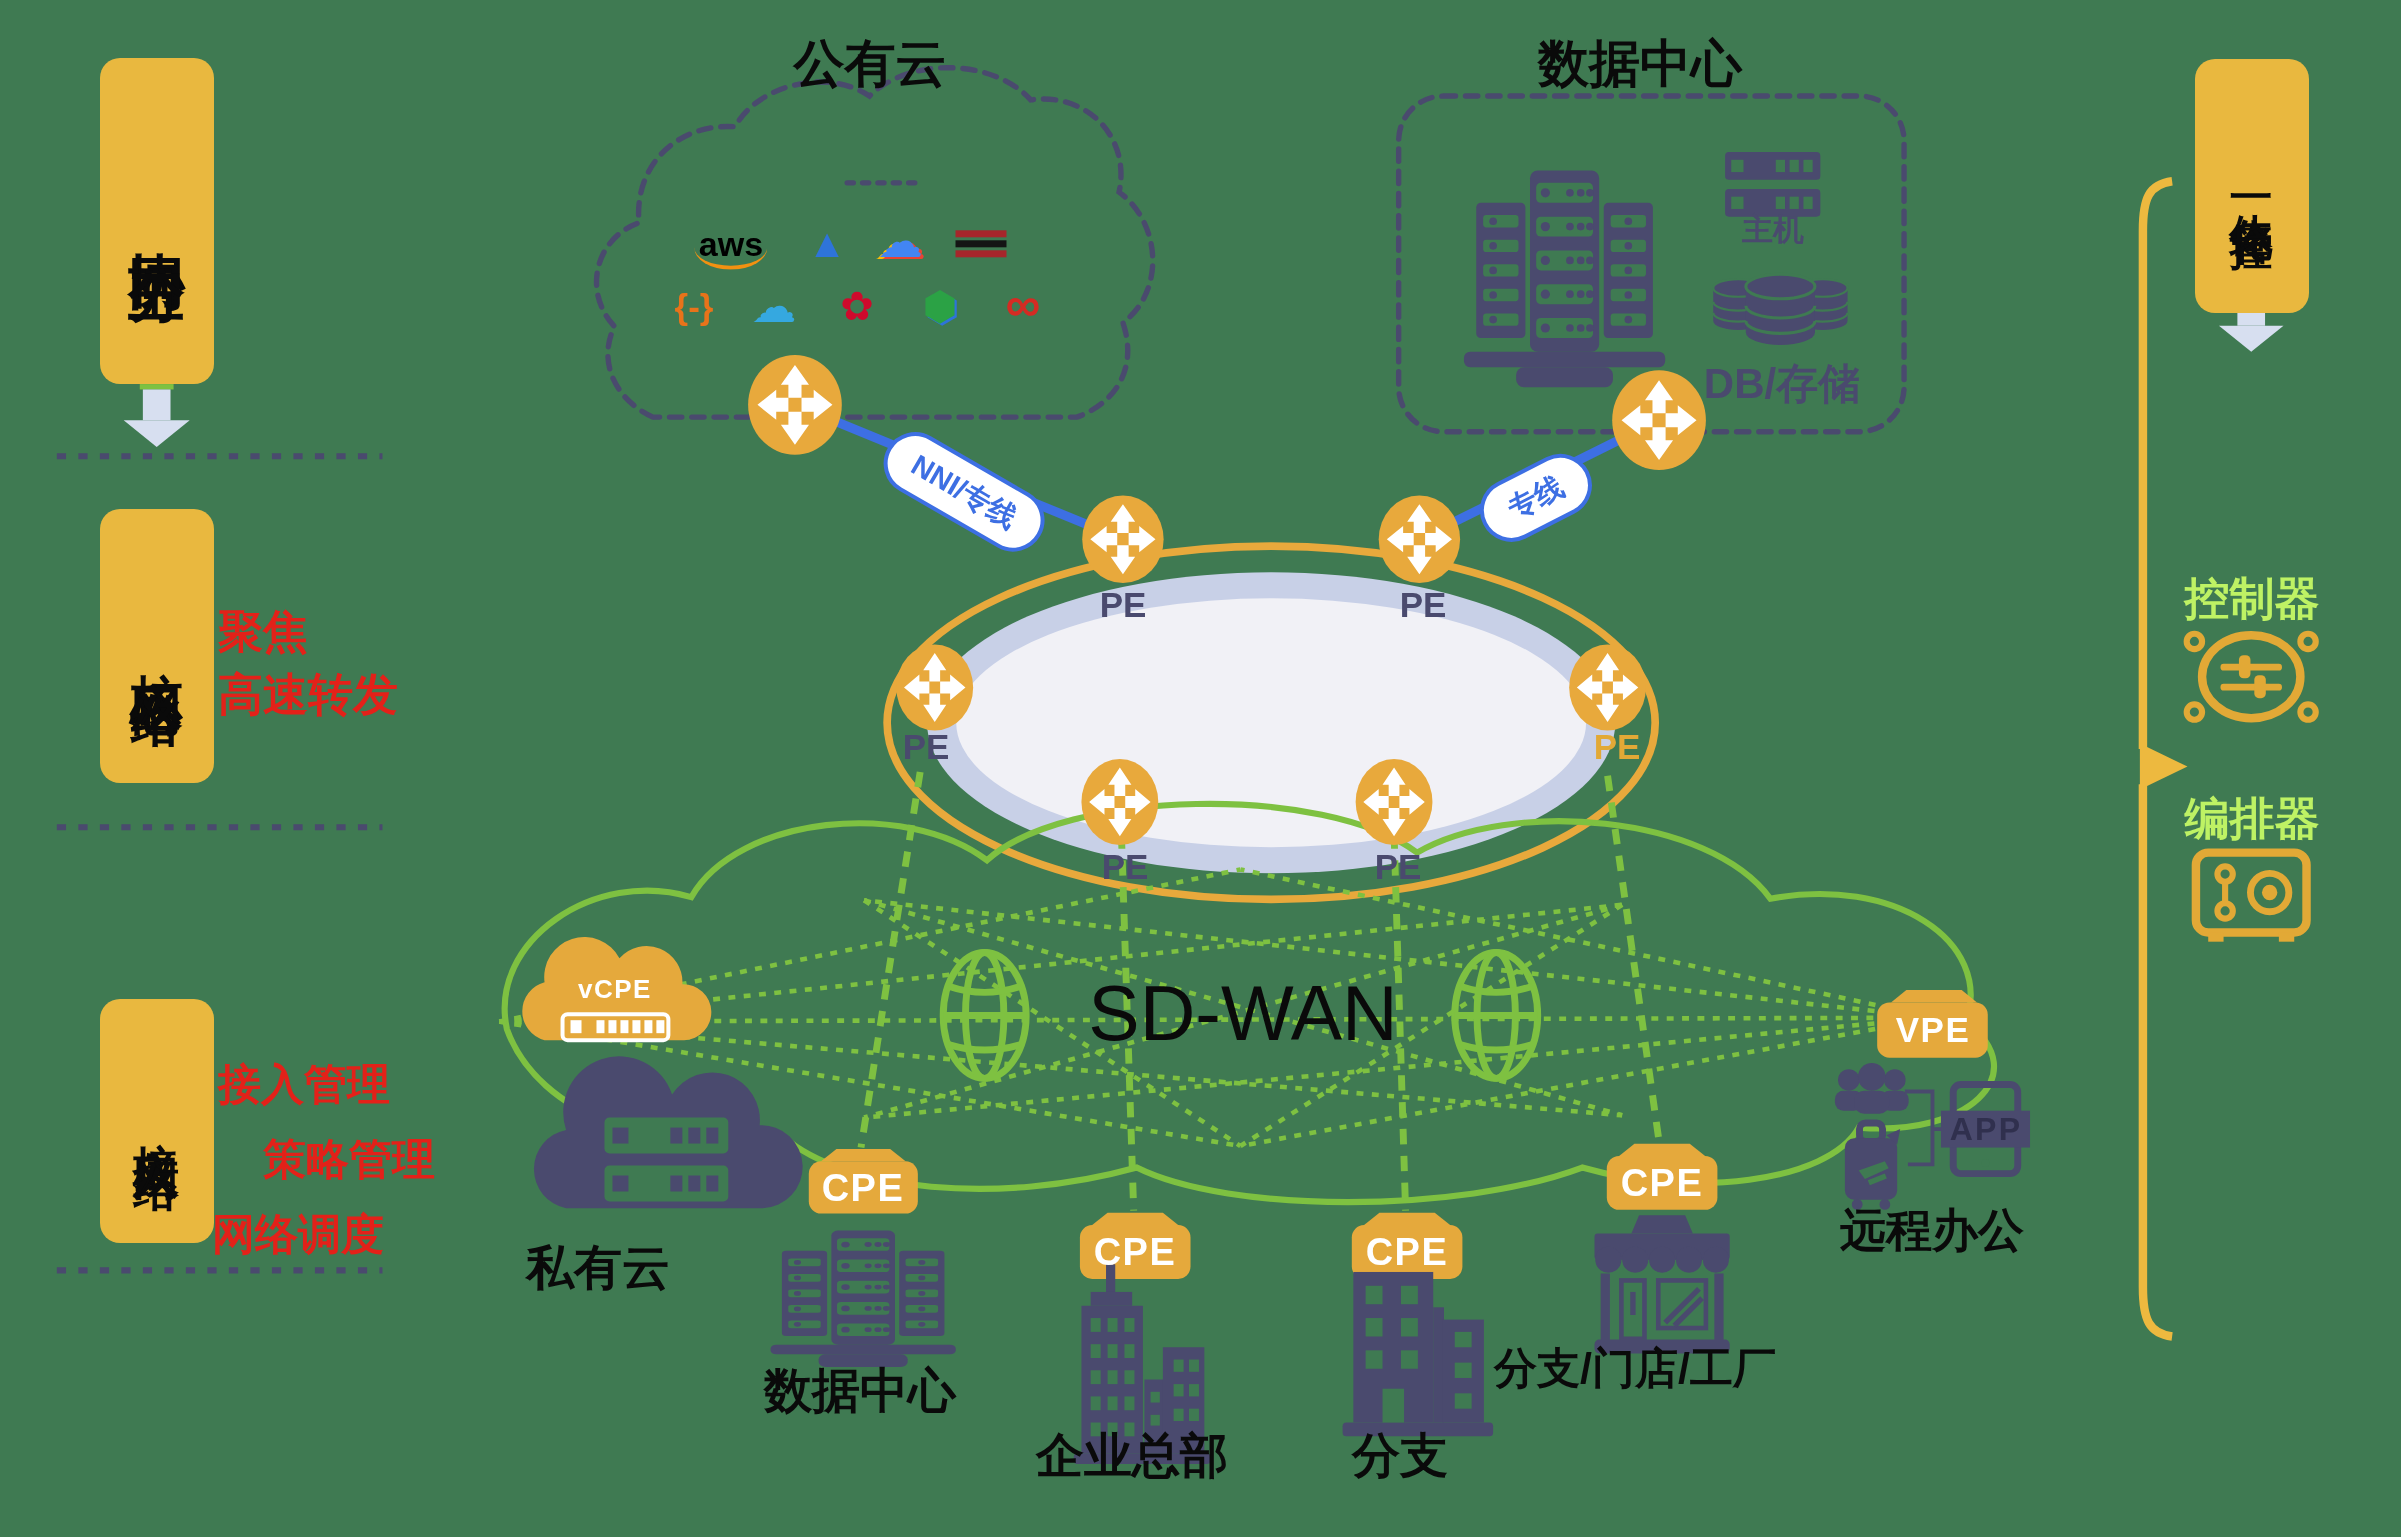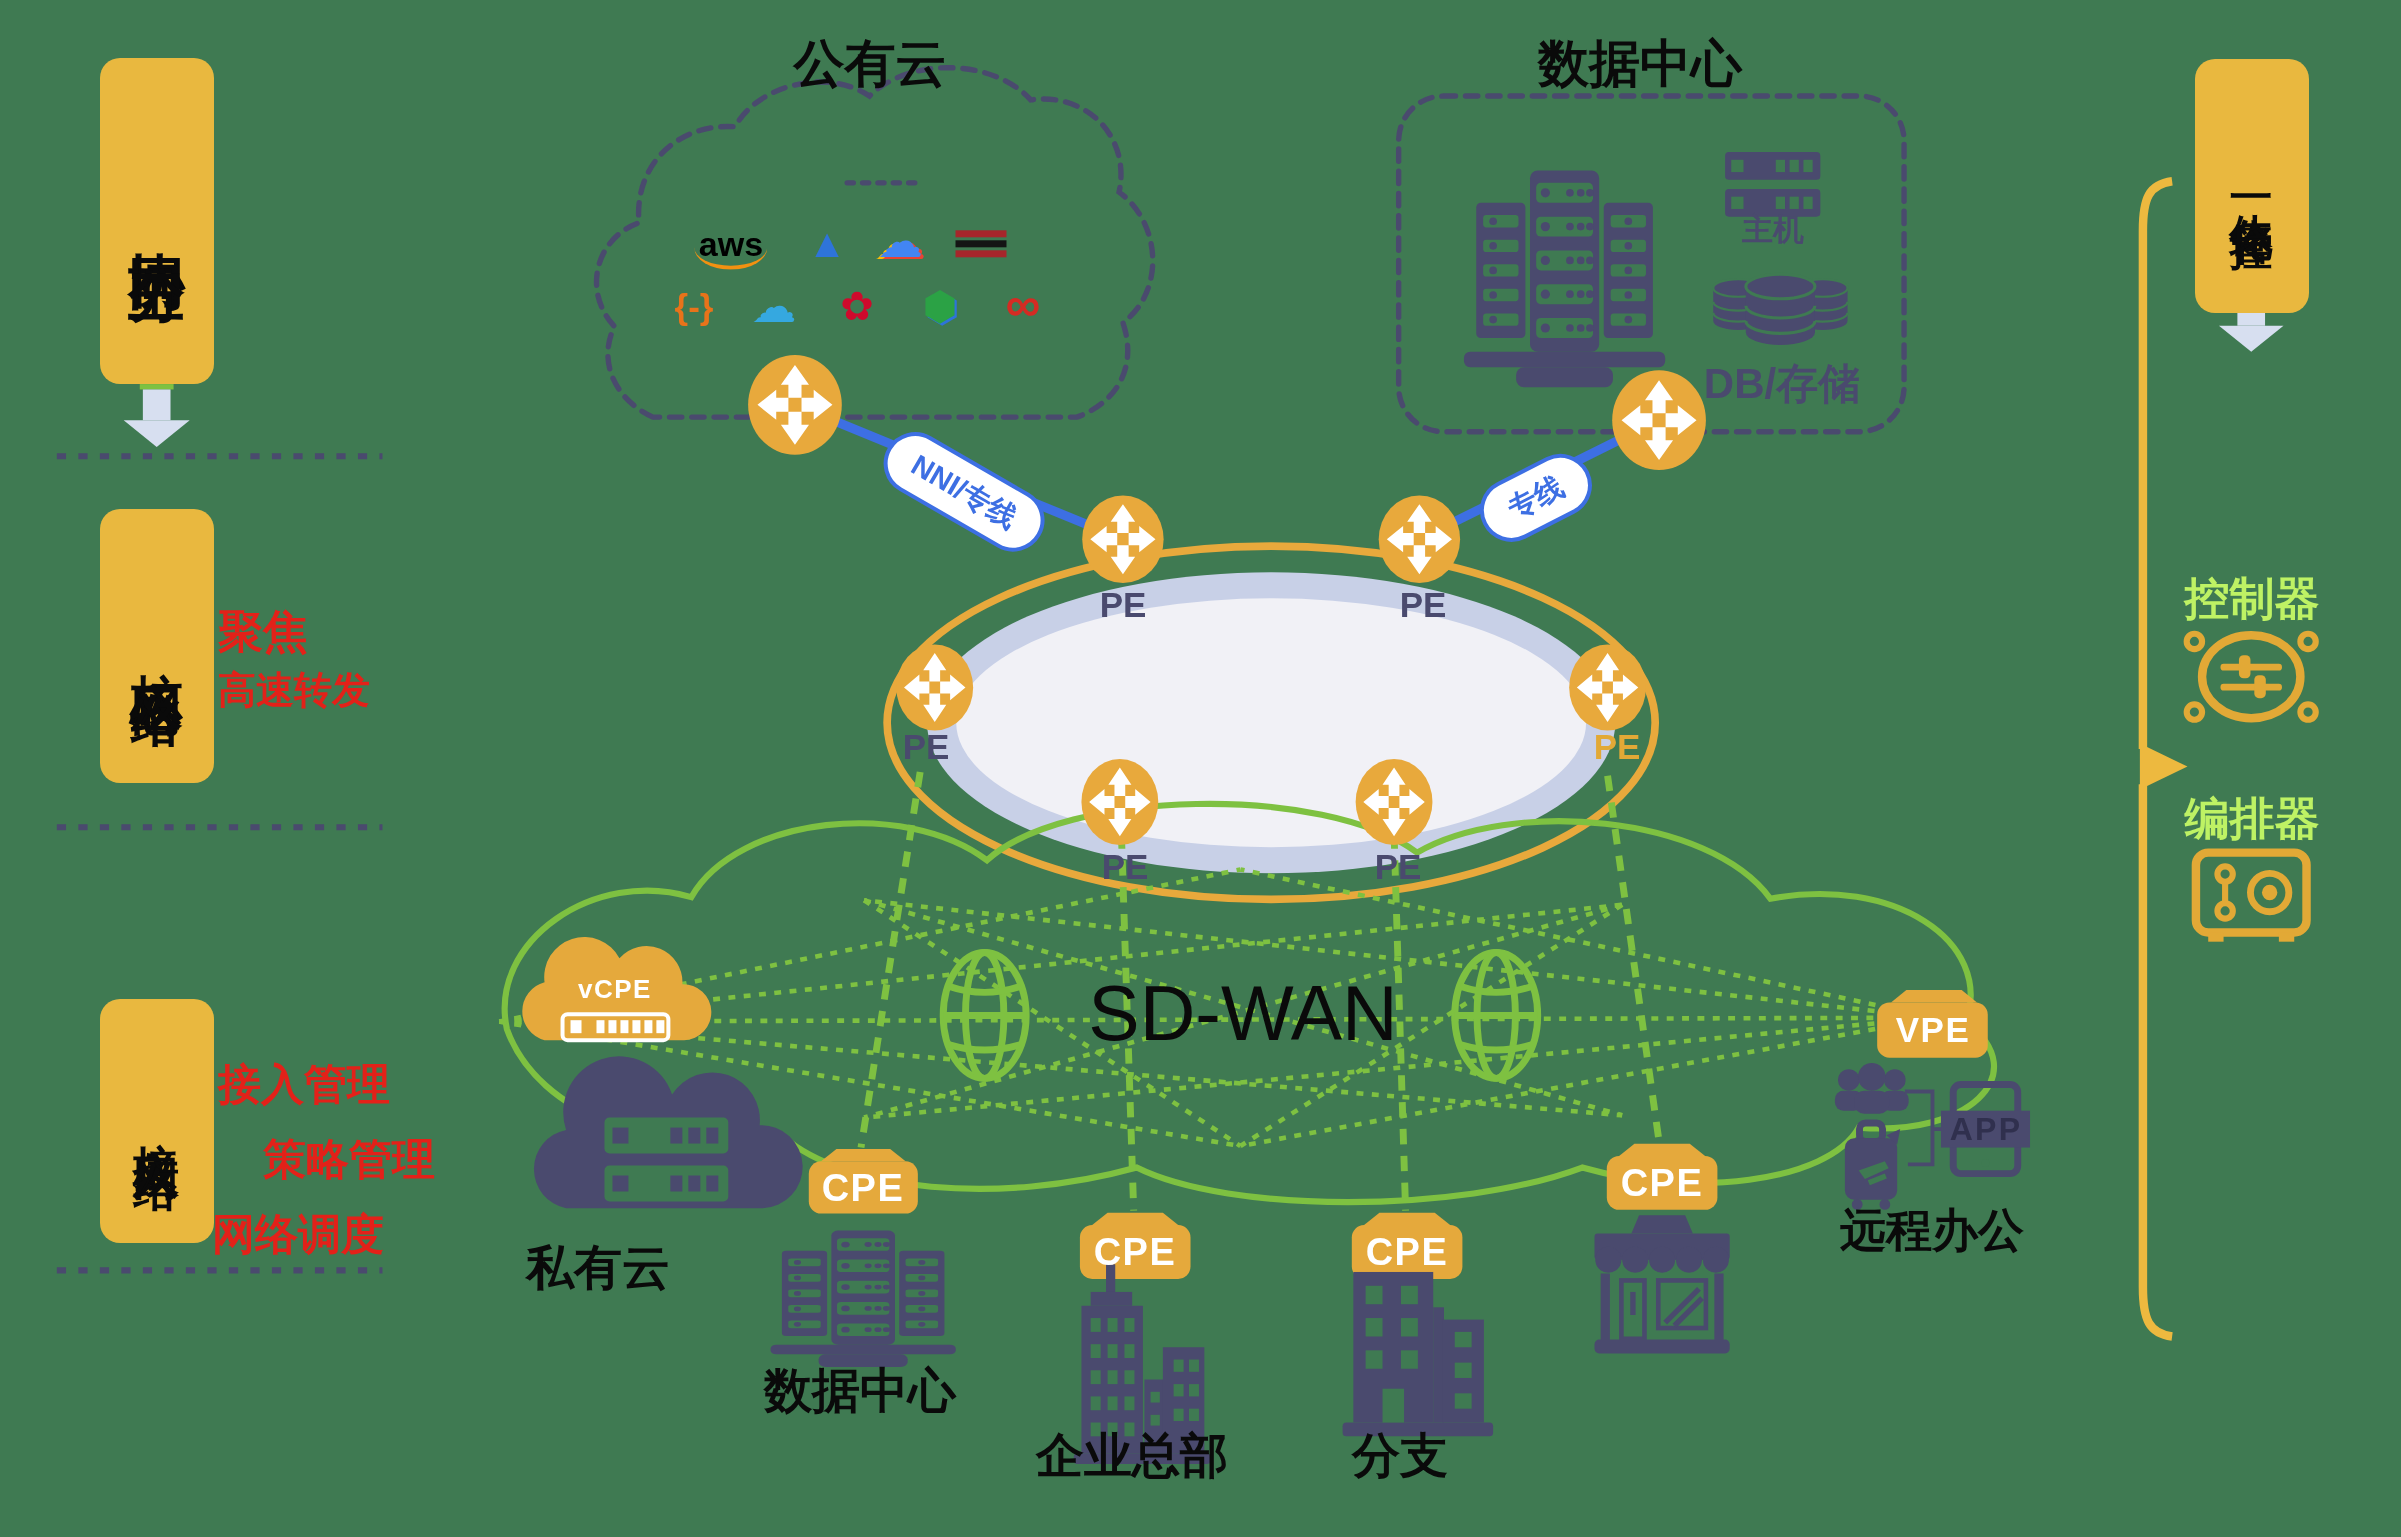--- a/index.html
+++ b/index.html
@@ -407,21 +407,21 @@
   <div class="vtext" style="font-size:57px;">协同分工</div>
 </div>
 <div class="abs vbox" style="left:100px;top:509px;width:114px;height:274px;">
   <div class="vtext" style="font-size:52px;">核心网络</div>
 </div>
 <div class="abs vbox" style="left:100px;top:999px;width:114px;height:244px;">
   <div class="vtext" style="font-size:46px;">接入网络</div>
 </div>
 
 <div class="abs red" style="left:218px;top:602px;font-size:45px;">聚焦</div>
-<div class="abs red" style="left:218px;top:665px;font-size:38px;">高速转发</div>
+<div class="abs red" style="left:218px;top:665px;font-size:45px;">高速转发</div>
 <div class="abs red" style="left:218px;top:1056px;font-size:43px;">接入管理</div>
 <div class="abs red" style="left:218px;top:1131px;font-size:43px;margin-left:45px;">策略管理</div>
 <div class="abs red" style="left:212px;top:1206px;font-size:43px;">网络调度</div>
 
 <div class="abs vbox" style="left:2195px;top:59px;width:114px;height:254px;">
   <div class="vtext" style="font-size:43px;letter-spacing:4.6px;">一体化管控</div>
 </div>
 <div class="abs ctr goldlbl" style="left:2252px;top:599px;font-size:45px;">控制器</div>
 <div class="abs ctr goldlbl" style="left:2252px;top:819px;font-size:45px;">编排器</div>
 
@@ -461,16 +461,17 @@
 <div class="abs ctr devtxt" style="left:1135px;top:1252px;font-size:38px;">CPE</div>
 <div class="abs ctr devtxt" style="left:1407px;top:1252px;font-size:38px;">CPE</div>
 <div class="abs ctr devtxt" style="left:1662px;top:1183px;font-size:38px;">CPE</div>
 <div class="abs ctr devtxt" style="left:1933px;top:1030px;font-size:35px;">VPE</div>
 <div class="abs ctr" style="left:1986px;top:1129px;font-size:32px;font-weight:800;color:#30304E;letter-spacing:2.3px;">APP</div>
 
 <div class="abs ctr sitelbl" style="left:598px;top:1268px;font-size:48px;">私有云</div>
 <div class="abs ctr sitelbl" style="left:860px;top:1391px;font-size:48px;">数据中心</div>
 <div class="abs ctr sitelbl" style="left:1132px;top:1456px;font-size:48px;">企业总部</div>
 <div class="abs ctr sitelbl" style="left:1400px;top:1456px;font-size:48px;">分支</div>
+<div class="abs ctr sitelbl" style="left:1635px;top:1369px;font-size:43px;">分支/门店/工厂</div>
 <div class="abs ctr sitelbl" style="left:1932px;top:1231px;font-size:46px;">远程办公</div>
 
 </div>
 
 
 </body></html>

